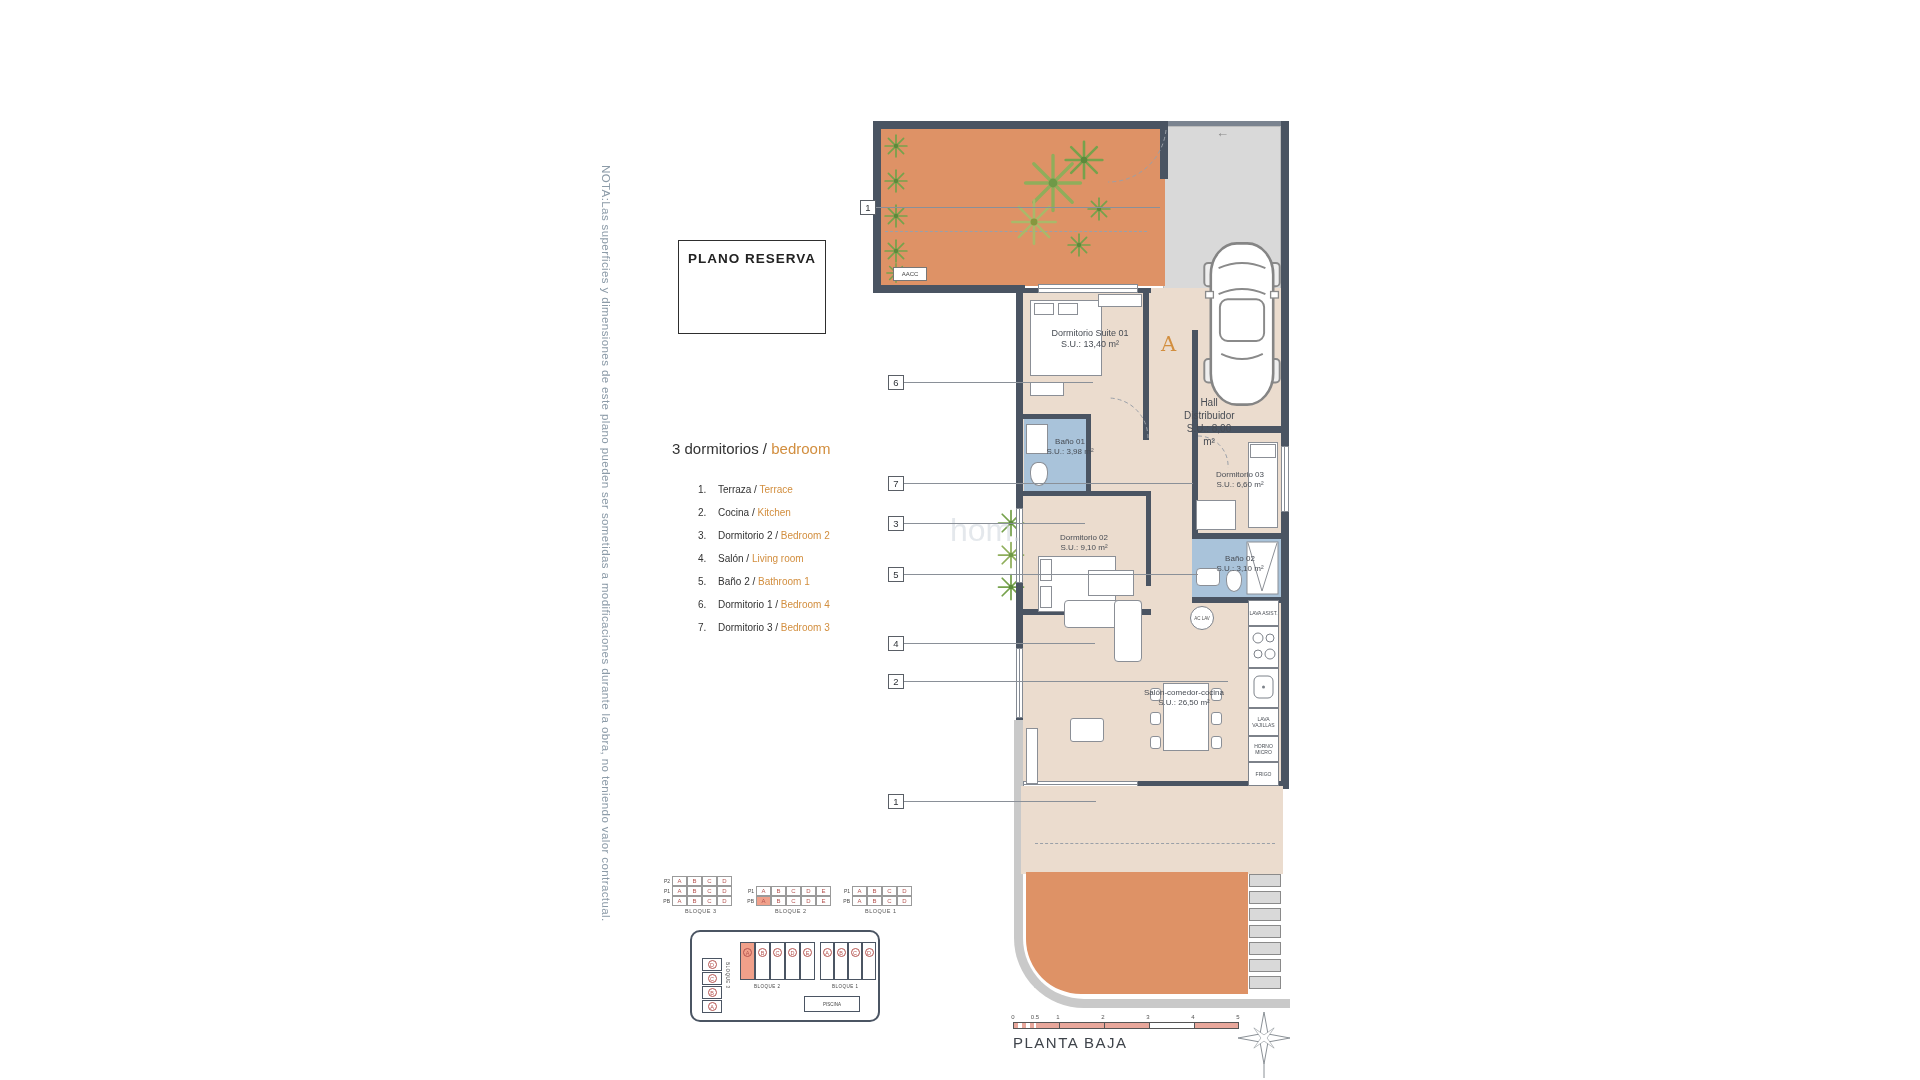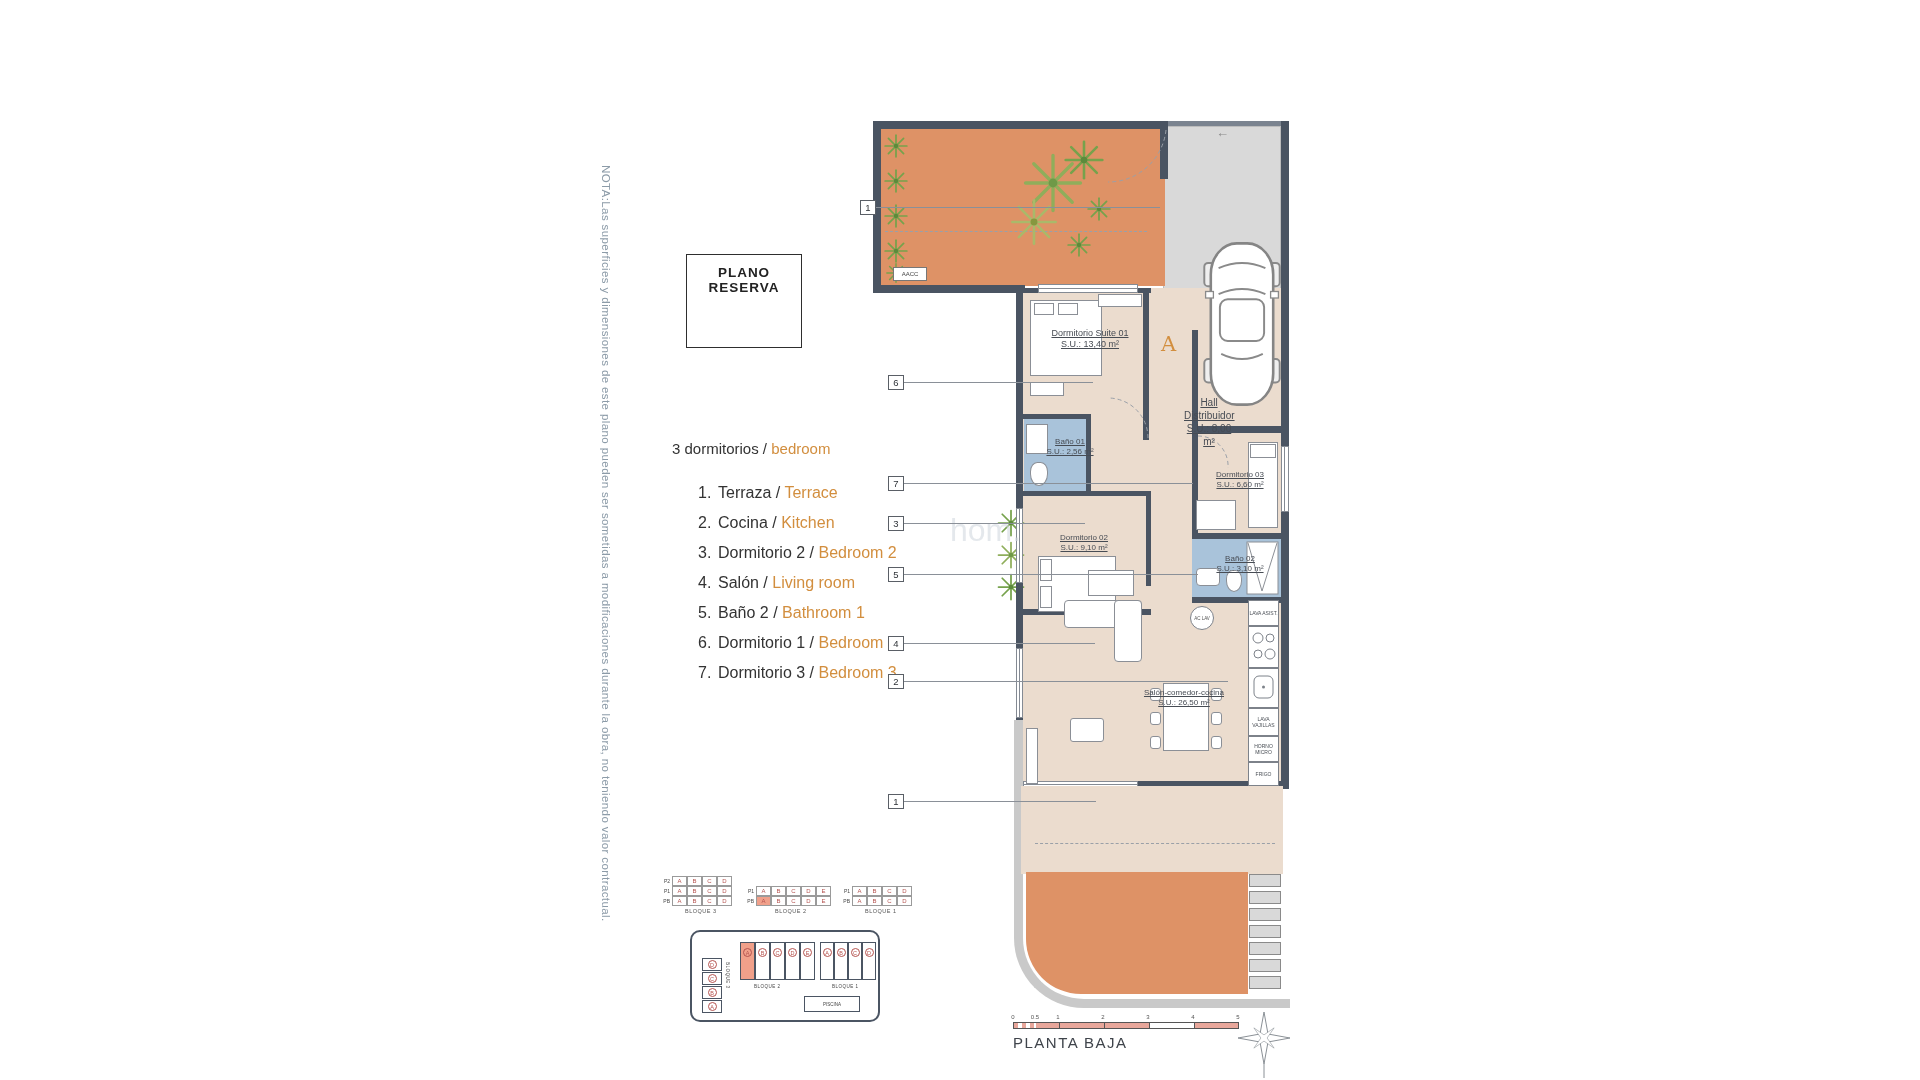--- a/index.html
+++ b/index.html
@@ -20,26 +20,26 @@
   .page{position:relative;width:1920px;height:1080px;background:#fff;overflow:hidden;color:var(--ink);}
   .abs{position:absolute;}
   .note-v{writing-mode:vertical-rl;text-orientation:mixed;font-size:11.5px;letter-spacing:.4px;color:var(--noteblue);white-space:nowrap;}
   .title-box{border:1.5px solid #2e2e2e;background:#fff;text-align:center;padding-top:10px;}
   .tb-head{font-size:13.5px;font-weight:bold;letter-spacing:1px;color:#222;}
   .tb-code{margin-top:14px;font-family:"DejaVu Sans",sans-serif;font-weight:800;font-size:30px;letter-spacing:2px;color:#fff;
     text-shadow:-1.5px -1.5px 0 #2b2b2b,1.5px -1.5px 0 #2b2b2b,-1.5px 1.5px 0 #2b2b2b,1.5px 1.5px 0 #2b2b2b,0 -2px 0 #2b2b2b,0 2px 0 #2b2b2b,-2px 0 0 #2b2b2b,2px 0 0 #2b2b2b;}
   .summary{font-size:17px;line-height:23px;color:#333;}
   .bedline{font-size:15px;color:#333;}
   .accent{color:var(--accent);}
-  .legend-item{font-size:16px;color:#333;margin-bottom:12px;}
+  .legend-item{font-size:10px;color:#333;margin-bottom:12px;}
   .legend-item .lg-num{display:inline-block;width:20px;}
   .wall{background:var(--wall);}
   .win-h{background:linear-gradient(#fff 38%,#848a93 38%,#848a93 58%,#fff 58%);border:1px solid #848a93;}
   .win-v{background:linear-gradient(90deg,#fff 38%,#848a93 38%,#848a93 58%,#fff 58%);border:1px solid #848a93;}
-  .rlabel{position:absolute;text-align:center;color:#474c54;font-size:8px;line-height:10px;text-decoration:underline;}
+  .rlabel{position:absolute;text-align:center;color:#474c54;font-size:8px;line-height:10px;}
   .rlabel .rname{white-space:normal;}
   .furn{position:absolute;background:#fff;border:1px solid var(--furn);}
   .tagbox{position:absolute;width:16px;height:15px;border:1px solid #5a5f66;background:#fff;font-size:9.5px;color:#2f3338;display:flex;align-items:center;justify-content:center;}
   .leader{position:absolute;height:1px;background:#8a9098;}
   .dash-h{position:absolute;border-top:1px dashed #9aa0a8;height:0;}
   .kbox{position:absolute;background:#fff;border:1px solid #7d828a;display:flex;align-items:center;justify-content:center;text-align:center;font-size:5px;line-height:6px;color:#4a4f56;}
   .mini{display:grid;position:absolute;font-size:6px;color:#333;}
   .mini span{border:1px solid #9a9a9a;display:flex;align-items:center;justify-content:center;background:#fff;}
   .mini .rl{border:none;background:transparent;font-size:5px;color:#444;justify-content:flex-end;padding-right:2px;}
   .mini .lt{color:var(--tablered);}
@@ -53,21 +53,21 @@
   .planta{font-size:15px;letter-spacing:1.5px;color:#3F444B;}
   .palm{position:absolute;}
 </style>
 </head>
 <body>
 
 <div class="page">
 
   <div class="abs note-v" style="left:600px;top:165px;height:712px;">NOTA:Las superficies y dimensiones de este plano pueden ser sometidas a modificaciones durante la obra, no teniendo valor contractual.</div>
 
-  <div class="abs title-box" style="left:678px;top:254px;width:116px;height:94px;margin-left:8px;">
+  <div class="abs title-box" style="left:678px;top:240px;width:148px;height:94px;">
     <div class="tb-head">PLANO RESERVA</div>
   </div>
 
 
   <div class="abs bedline" style="left:672px;top:440px;">
     <span>3 dormitorios /</span>
     <span class="accent">bedroom</span>
   </div>
 
   <div class="abs" style="left:698px;top:484px;">
@@ -330,21 +330,21 @@
   <div class="rlabel" style="left:1035px;top:328px;width:110px;font-size:9px;line-height:11px;">
     <div class="rname">Dormitorio Suite 01</div>
     <div>S.U.: 13,40 m²</div>
   </div>
   <div class="rlabel" style="left:1184px;top:396px;width:50px;font-size:10px;line-height:13px;">
     <div class="rname">Hall Distribuidor</div>
     <div>S.U.: 8,00 m²</div>
   </div>
   <div class="rlabel" style="left:1038px;top:437px;width:64px;">
     <div class="rname">Baño 01</div>
-    <div>S.U.: 2,56 m²</div>
+    <div>S.U.: 3,98 m²</div>
   </div>
   <div class="rlabel" style="left:1202px;top:470px;width:76px;">
     <div class="rname">Dormitorio 03</div>
     <div>S.U.: 6,60 m²</div>
   </div>
   <div class="rlabel" style="left:1046px;top:533px;width:76px;">
     <div class="rname">Dormitorio 02</div>
     <div>S.U.: 9,10 m²</div>
   </div>
   <div class="rlabel" style="left:1202px;top:554px;width:76px;">

